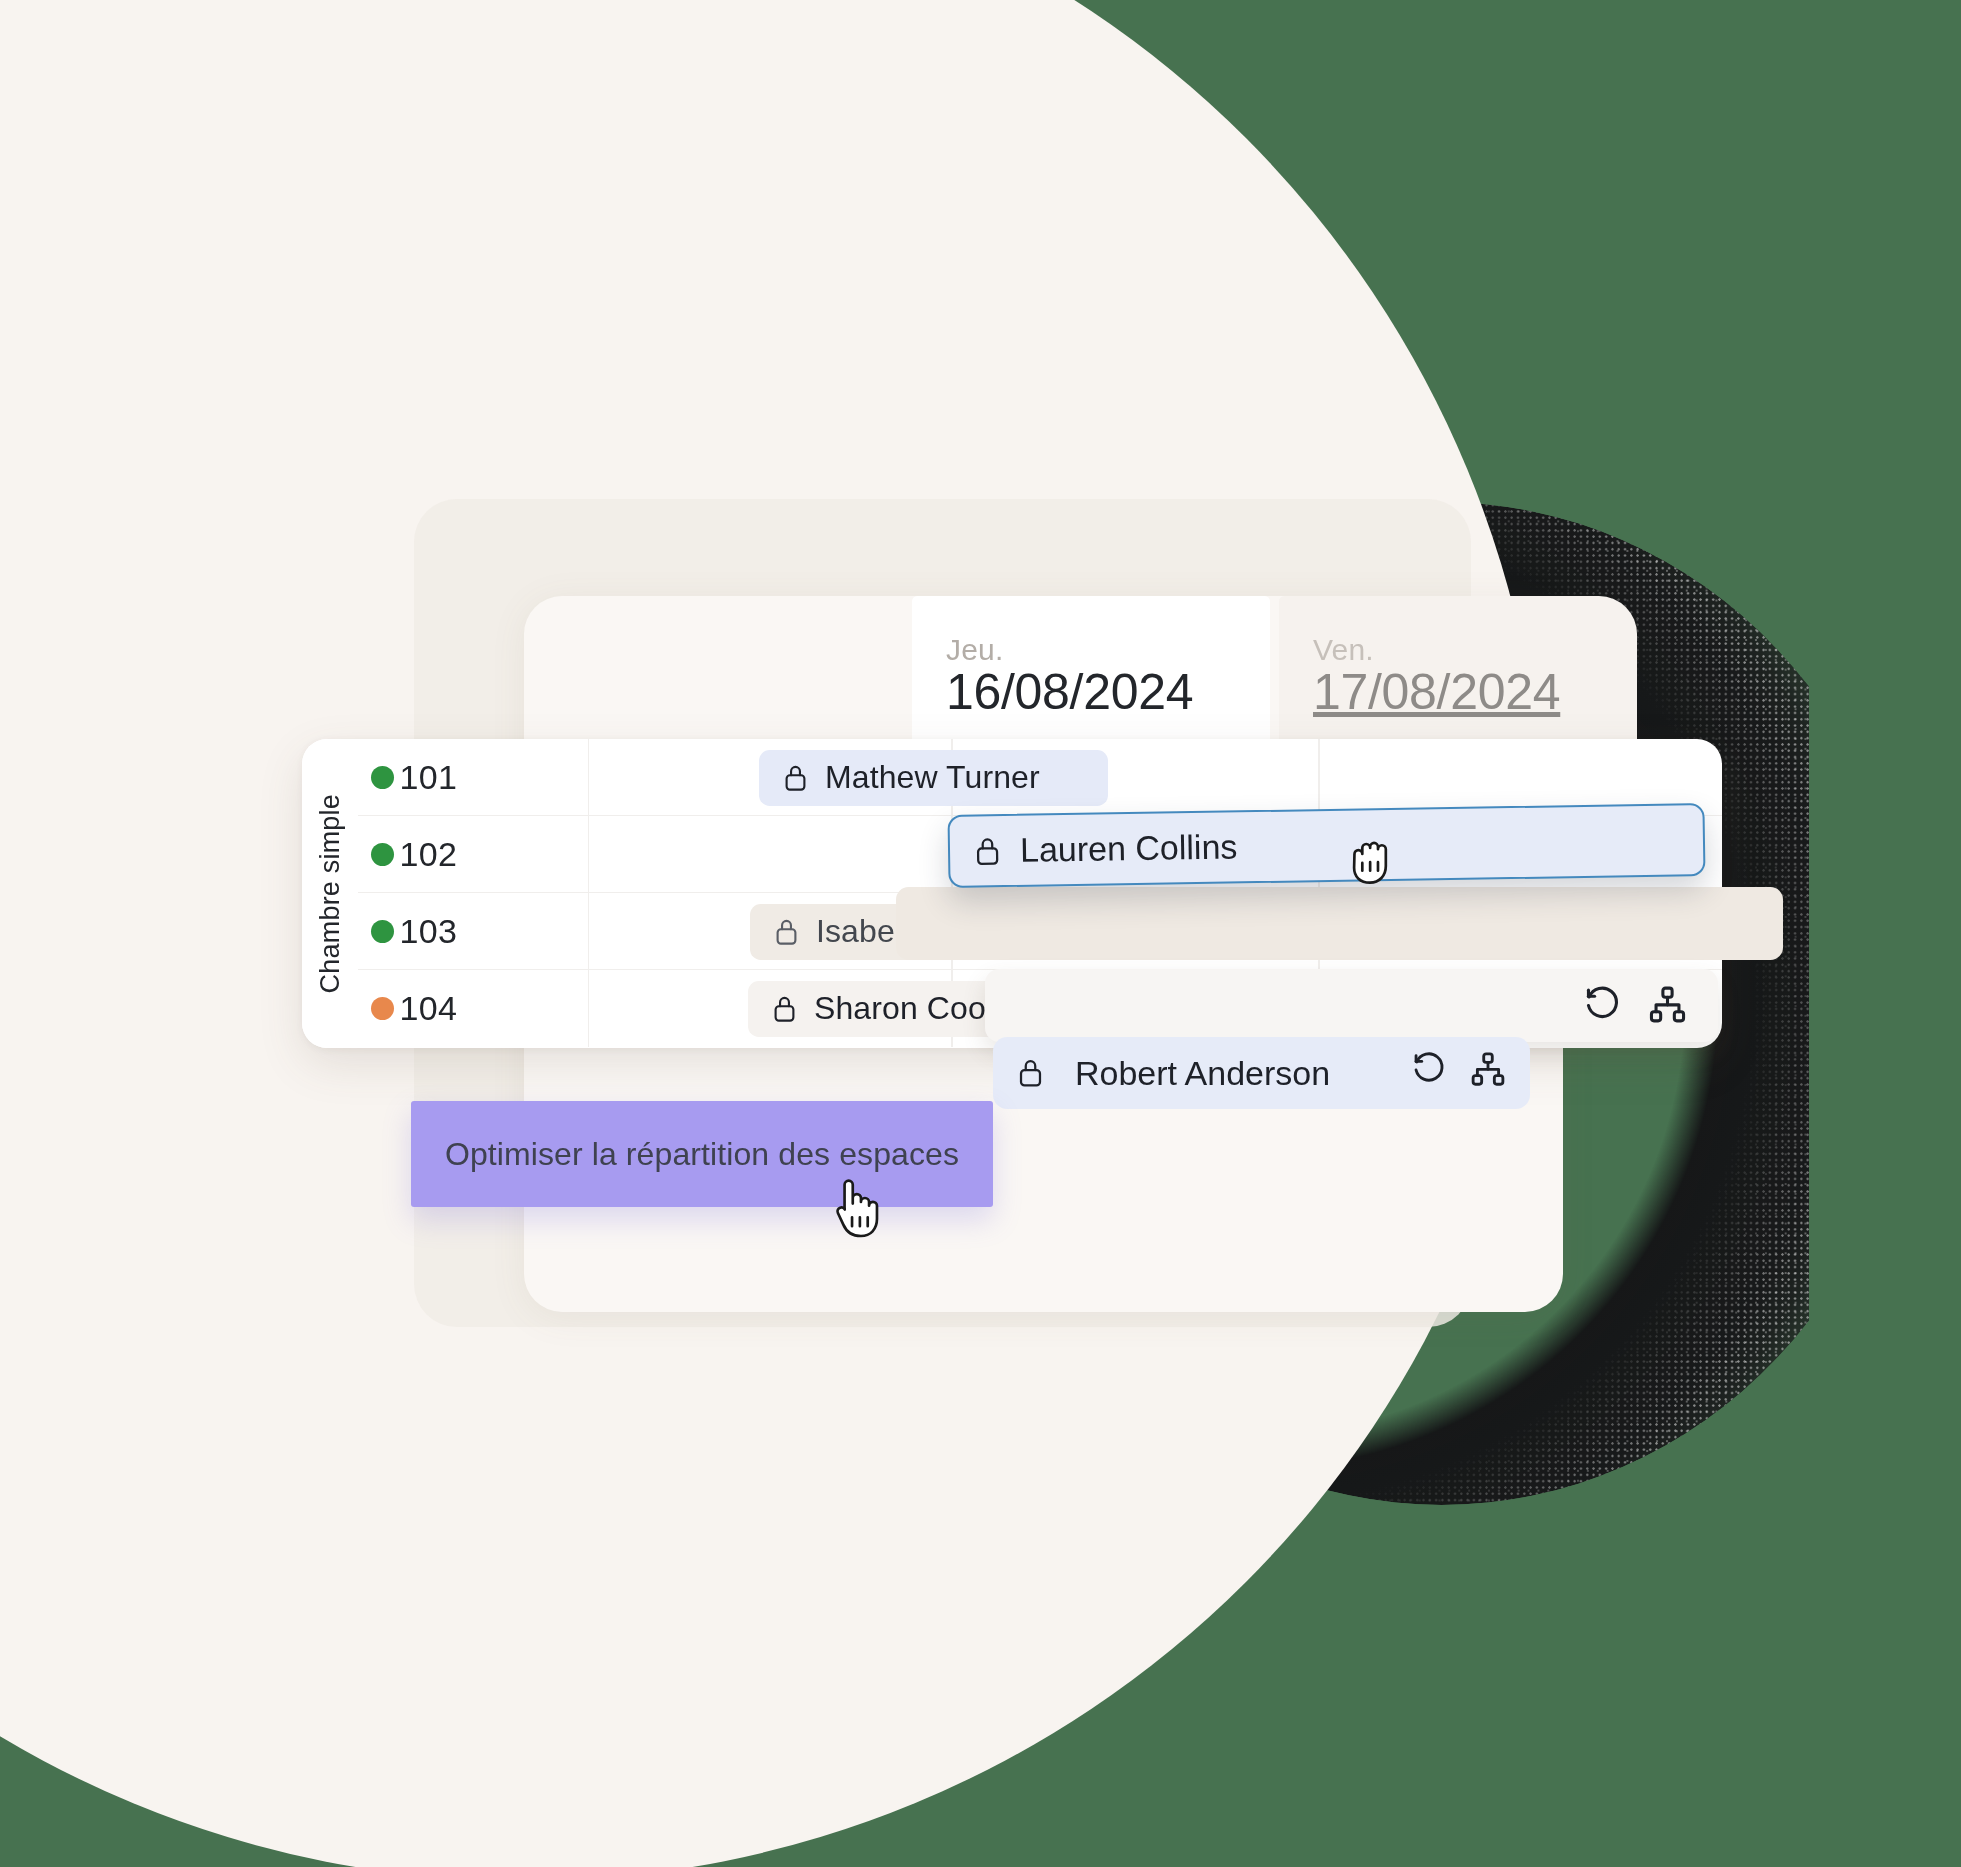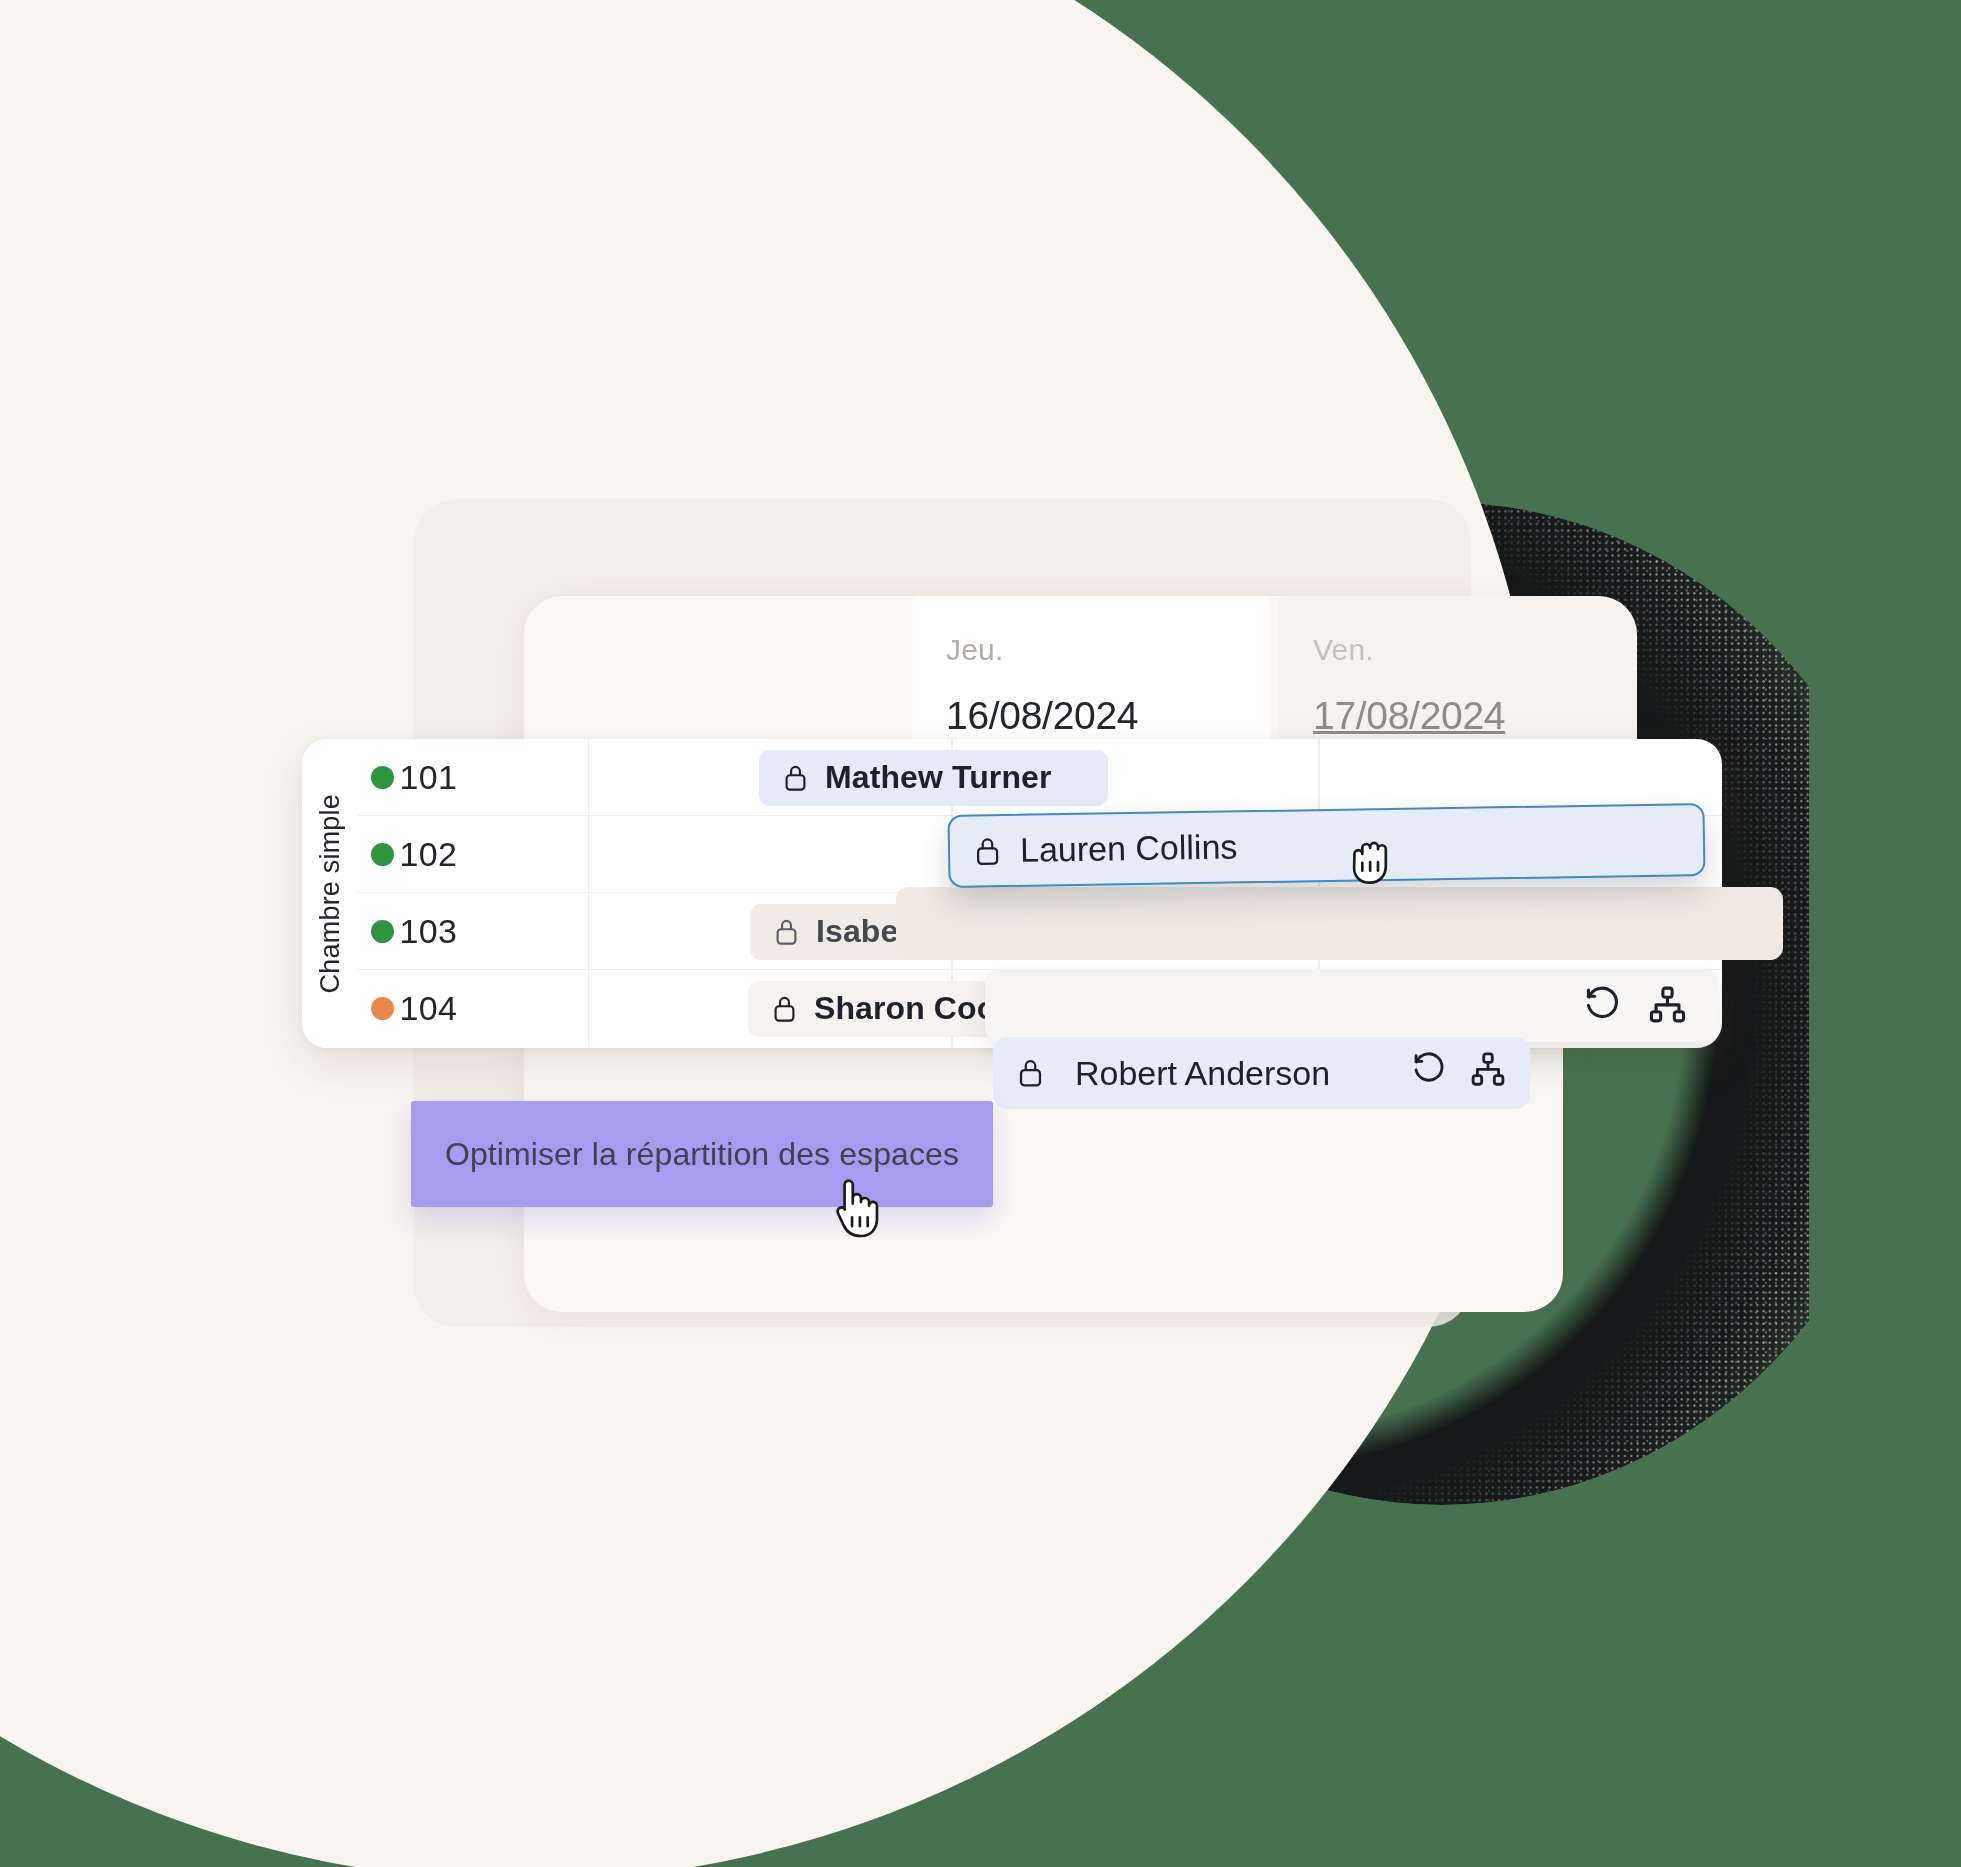--- a/index.html
+++ b/index.html
@@ -103,23 +103,23 @@
     padding: 39px 0 0 34px;
     box-sizing: border-box;
   }
   .date-col .dow {
     font-size: 30px;
     color: #B3ADA7;
     letter-spacing: 0.2px;
     line-height: 1;
   }
   .date-col .dnum {
-    font-size: 39px;
+    font-size: 50px;
     color: #23262B;
-    margin-top: 31px;
+    margin-top: 2px;
     line-height: 1;
     letter-spacing: -0.3px;
   }
   #date-col-thu {
     left: 912px;
     background: #FFFFFF;
     border-top-left-radius: 5.4px;
     border-top-right-radius: 5.4px;
   }
   #date-col-fri {
@@ -221,21 +221,21 @@
     align-items: center;
     gap: 16px;
     padding: 0 23px;
     border-radius: 10.7px;
     box-sizing: border-box;
     height: 56px;
     top: 10.7px;
     font-size: 32px;
     letter-spacing: 0.1px;
   }
-  .pill .name { white-space: nowrap; font-weight: bold; }
+  .pill .name { white-space: nowrap; }
   .pill-blue  { background: #E5EAF8; color: #1E2129; }
   .pill-beige { background: #F0EBE5; color: #43474E; }
   .pill-plain { background: #F5F2EF; color: #1E2129; }
 
   .lock-ico { flex: 0 0 auto; display: block; }
 
   
   .drag-card {
     position: absolute;
     left: 948px;

